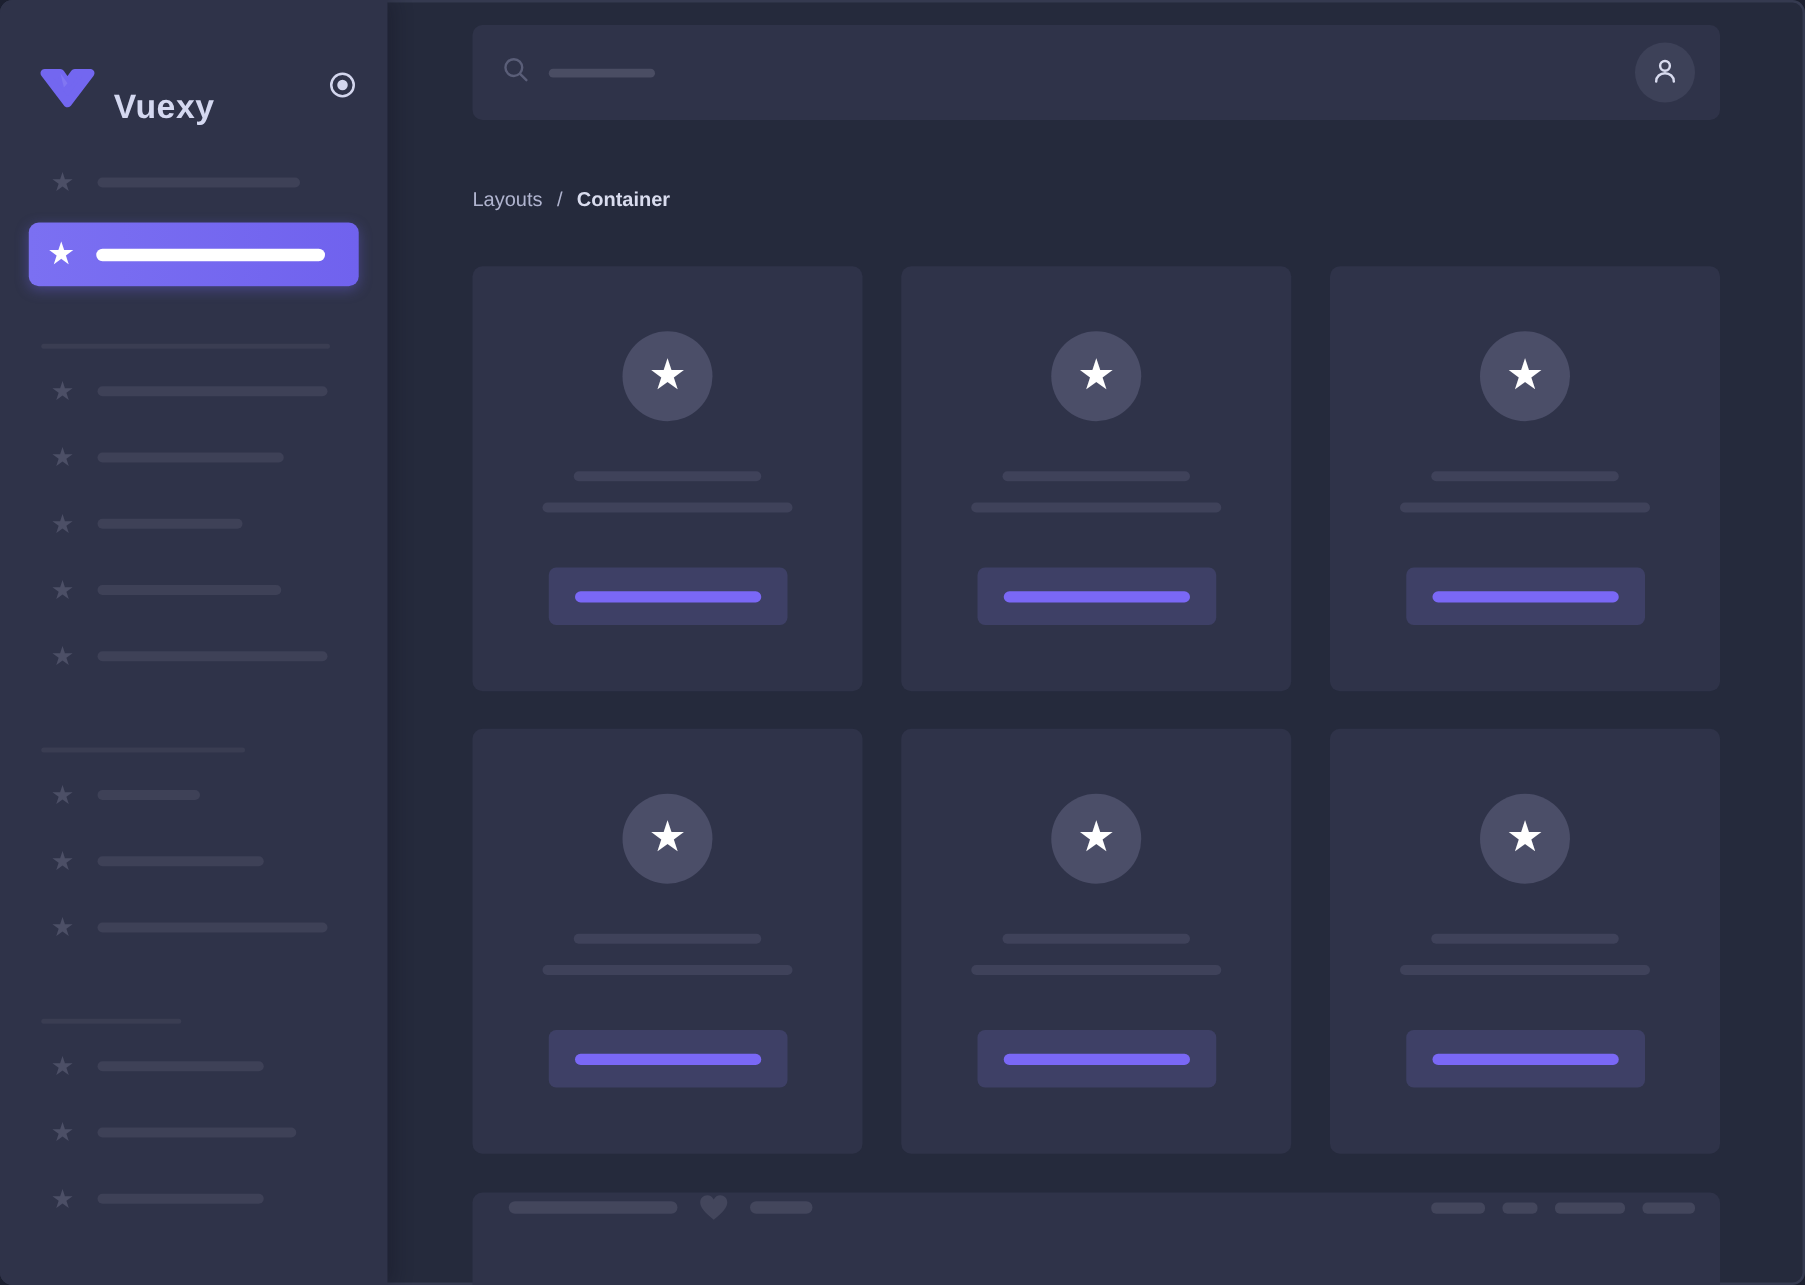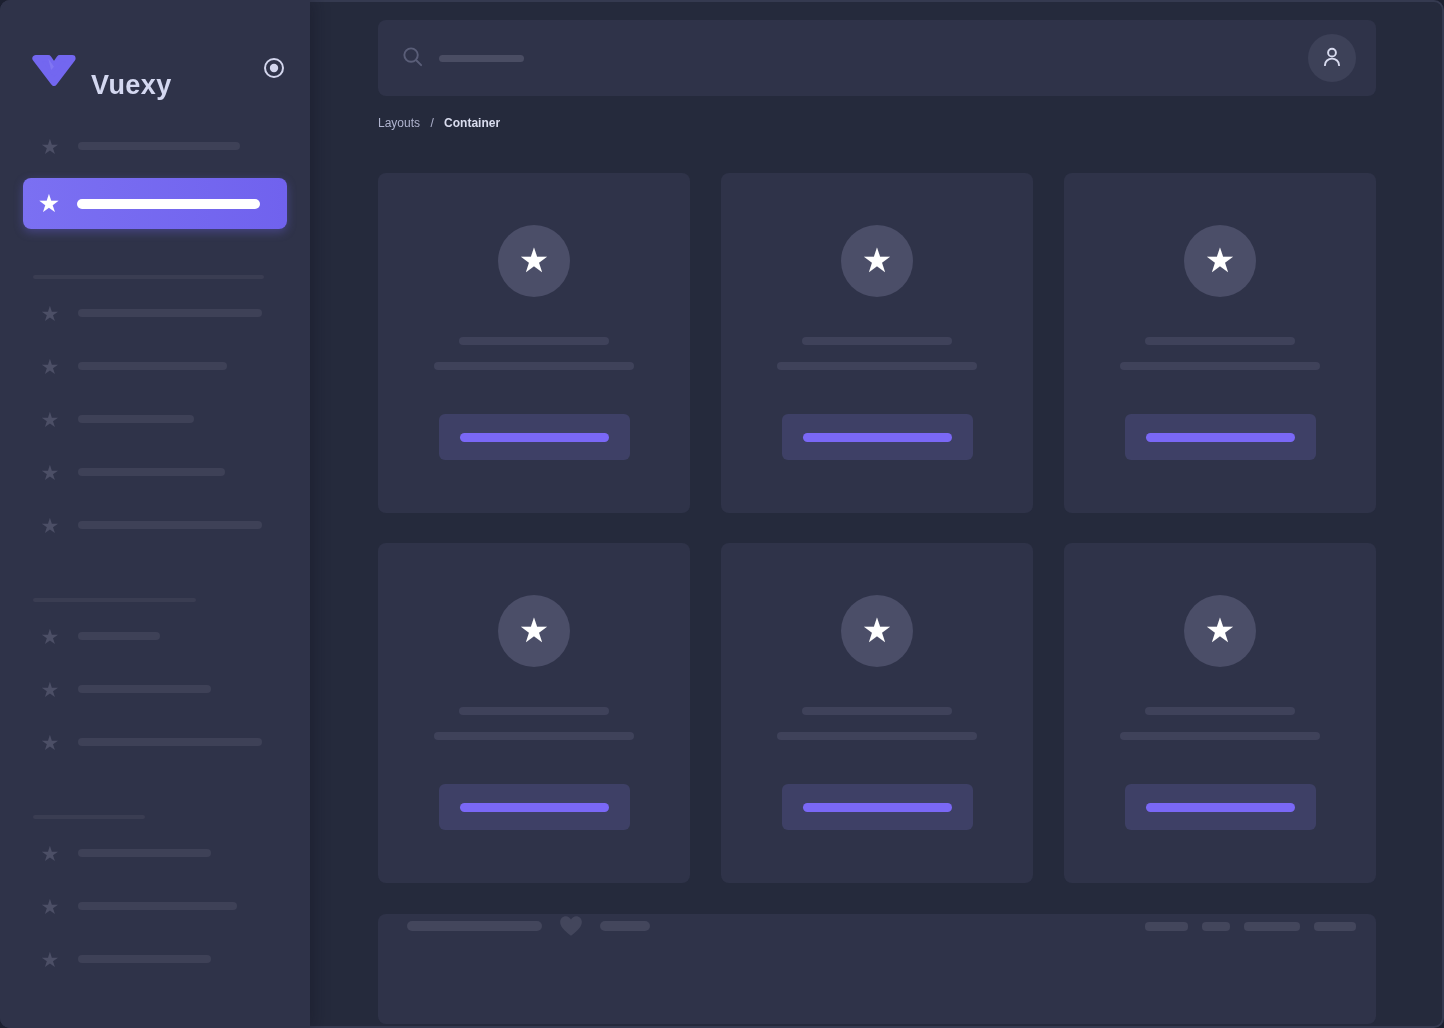--- a/index.html
+++ b/index.html
@@ -79,21 +79,21 @@
   .search-bar {
     display: inline-block; width: 85px; height: 7px;
     border-radius: 4px; background: #4a4d63; margin-left: 15px;
   }
   .avatar-btn {
     margin-left: auto; width: 48px; height: 48px; border-radius: 50%;
     background: #3d4158; border: none; padding: 0; cursor: pointer;
     display: flex; align-items: center; justify-content: center;
   }
 
-  .breadcrumb { margin-top: 20px; font-size: 12px; color: #b0b4cf; }
+  .breadcrumb { margin-top: 56px; font-size: 16px; color: #b0b4cf; }
   .breadcrumb .crumb-link { cursor: pointer; }
   .breadcrumb .sep { margin: 0 7px; }
   .breadcrumb .current { font-weight: bold; color: #d9dcee; }
 
   .cards-grid {
     margin-top: 43px;
     display: grid; grid-template-columns: repeat(3, 1fr);
     gap: 30px 31px;
   }
   .card {

